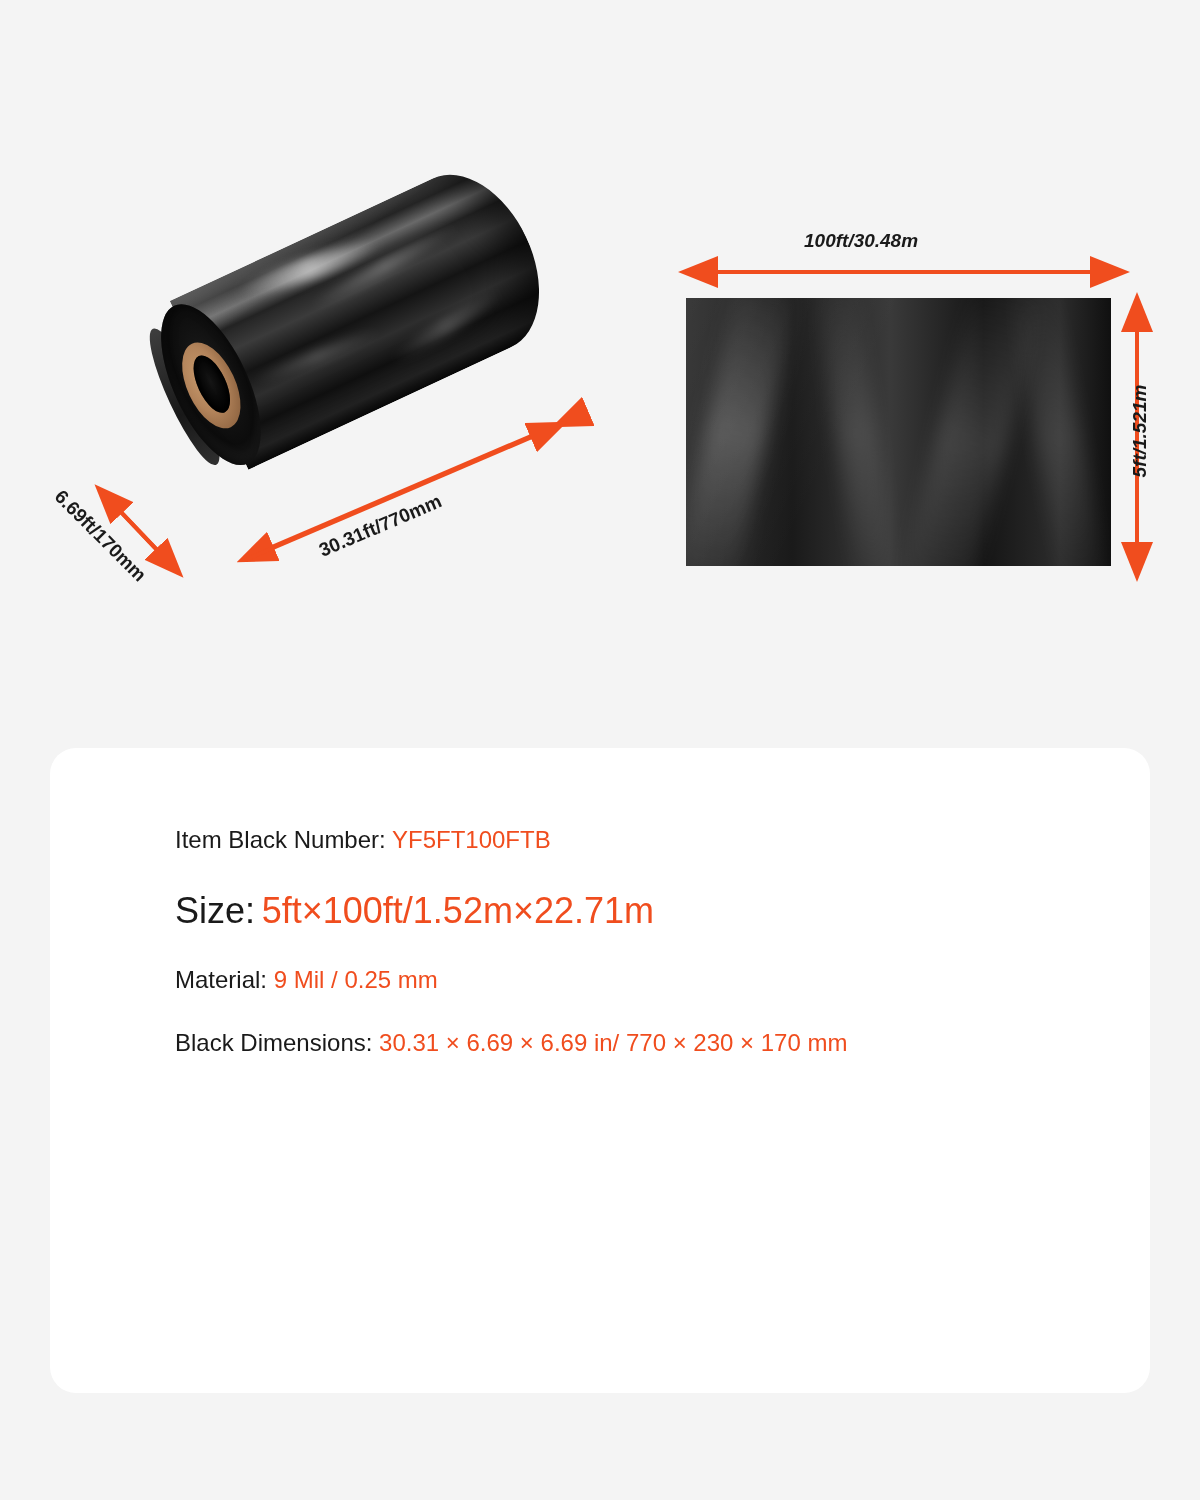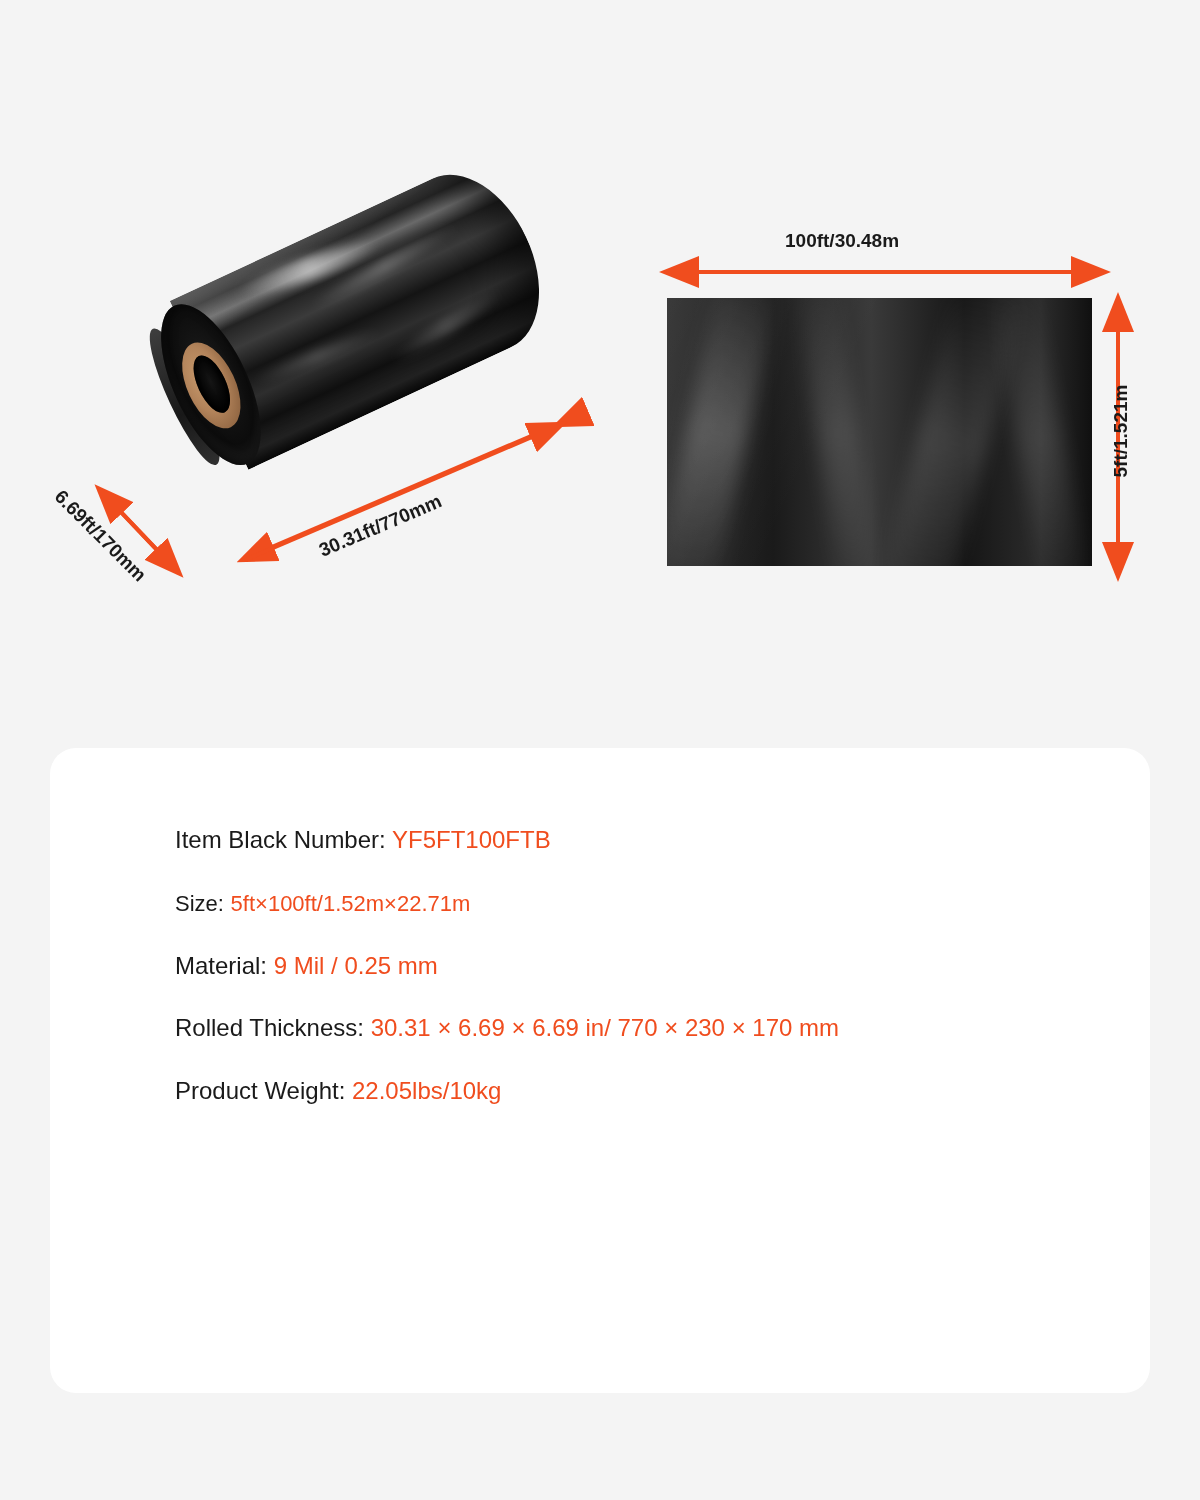--- a/index.html
+++ b/index.html
@@ -115,24 +115,25 @@
     position: absolute;
     color: #1a1a1a;
     font-weight: bold;
     font-size: 19px;
     white-space: nowrap;
   }
 
   
   .sheet-wrap {
     position: absolute;
-    left: 645px;
+    left: 664px;
     top: 230px;
     width: 490px;
     height: 350px;
+    font-style: italic;
   }
   .sheet {
     position: absolute;
     left: 22px;
     top: 68px;
     width: 425px;
     height: 268px;
     background:
       linear-gradient(115deg, rgba(255,255,255,0.06) 0%, rgba(255,255,255,0) 40%),
       linear-gradient(to right, #2e2e2e 0%, #1a1a1a 25%, #3a3a3a 48%, #151515 70%, #2c2c2c 88%, #101010 100%);
@@ -172,21 +173,21 @@
   .spec-row {
     margin-bottom: 34px;
     font-size: 24px;
     line-height: 1.2;
     color: #1a1a1a;
     white-space: nowrap;
   }
   .spec-row .k { color: #1a1a1a; }
   .spec-row .v { color: #f04d1e; font-weight: normal; }
   .spec-row.big .k,
-  .spec-row.big .v { font-size: 22px; }
+  .spec-row.big .v { font-size: 36px; }
 </style>
 </head>
 <body>
 
 <div class="hero">
 
   <div class="roll-wrap">
 
     <div class="roll-body">
       <div class="roll-tube"></div>
@@ -273,23 +274,19 @@
       <span class="k">Size:</span>
       <span class="v">5ft×100ft/1.52m×22.71m</span>
     </div>
 
     <div class="spec-row">
       <span class="k">Material:</span>
       <span class="v">9 Mil / 0.25 mm</span>
     </div>
 
     <div class="spec-row">
-      <span class="k">Rolled Thickness:</span>
+      <span class="k">Black Dimensions:</span>
       <span class="v">30.31 × 6.69 × 6.69 in/ 770 × 230 × 170 mm</span>
     </div>
 
-    <div class="spec-row">
-      <span class="k">Product Weight:</span>
-      <span class="v">22.05lbs/10kg</span>
-    </div>
 
   </div>
 </div>
 
 </body></html>

